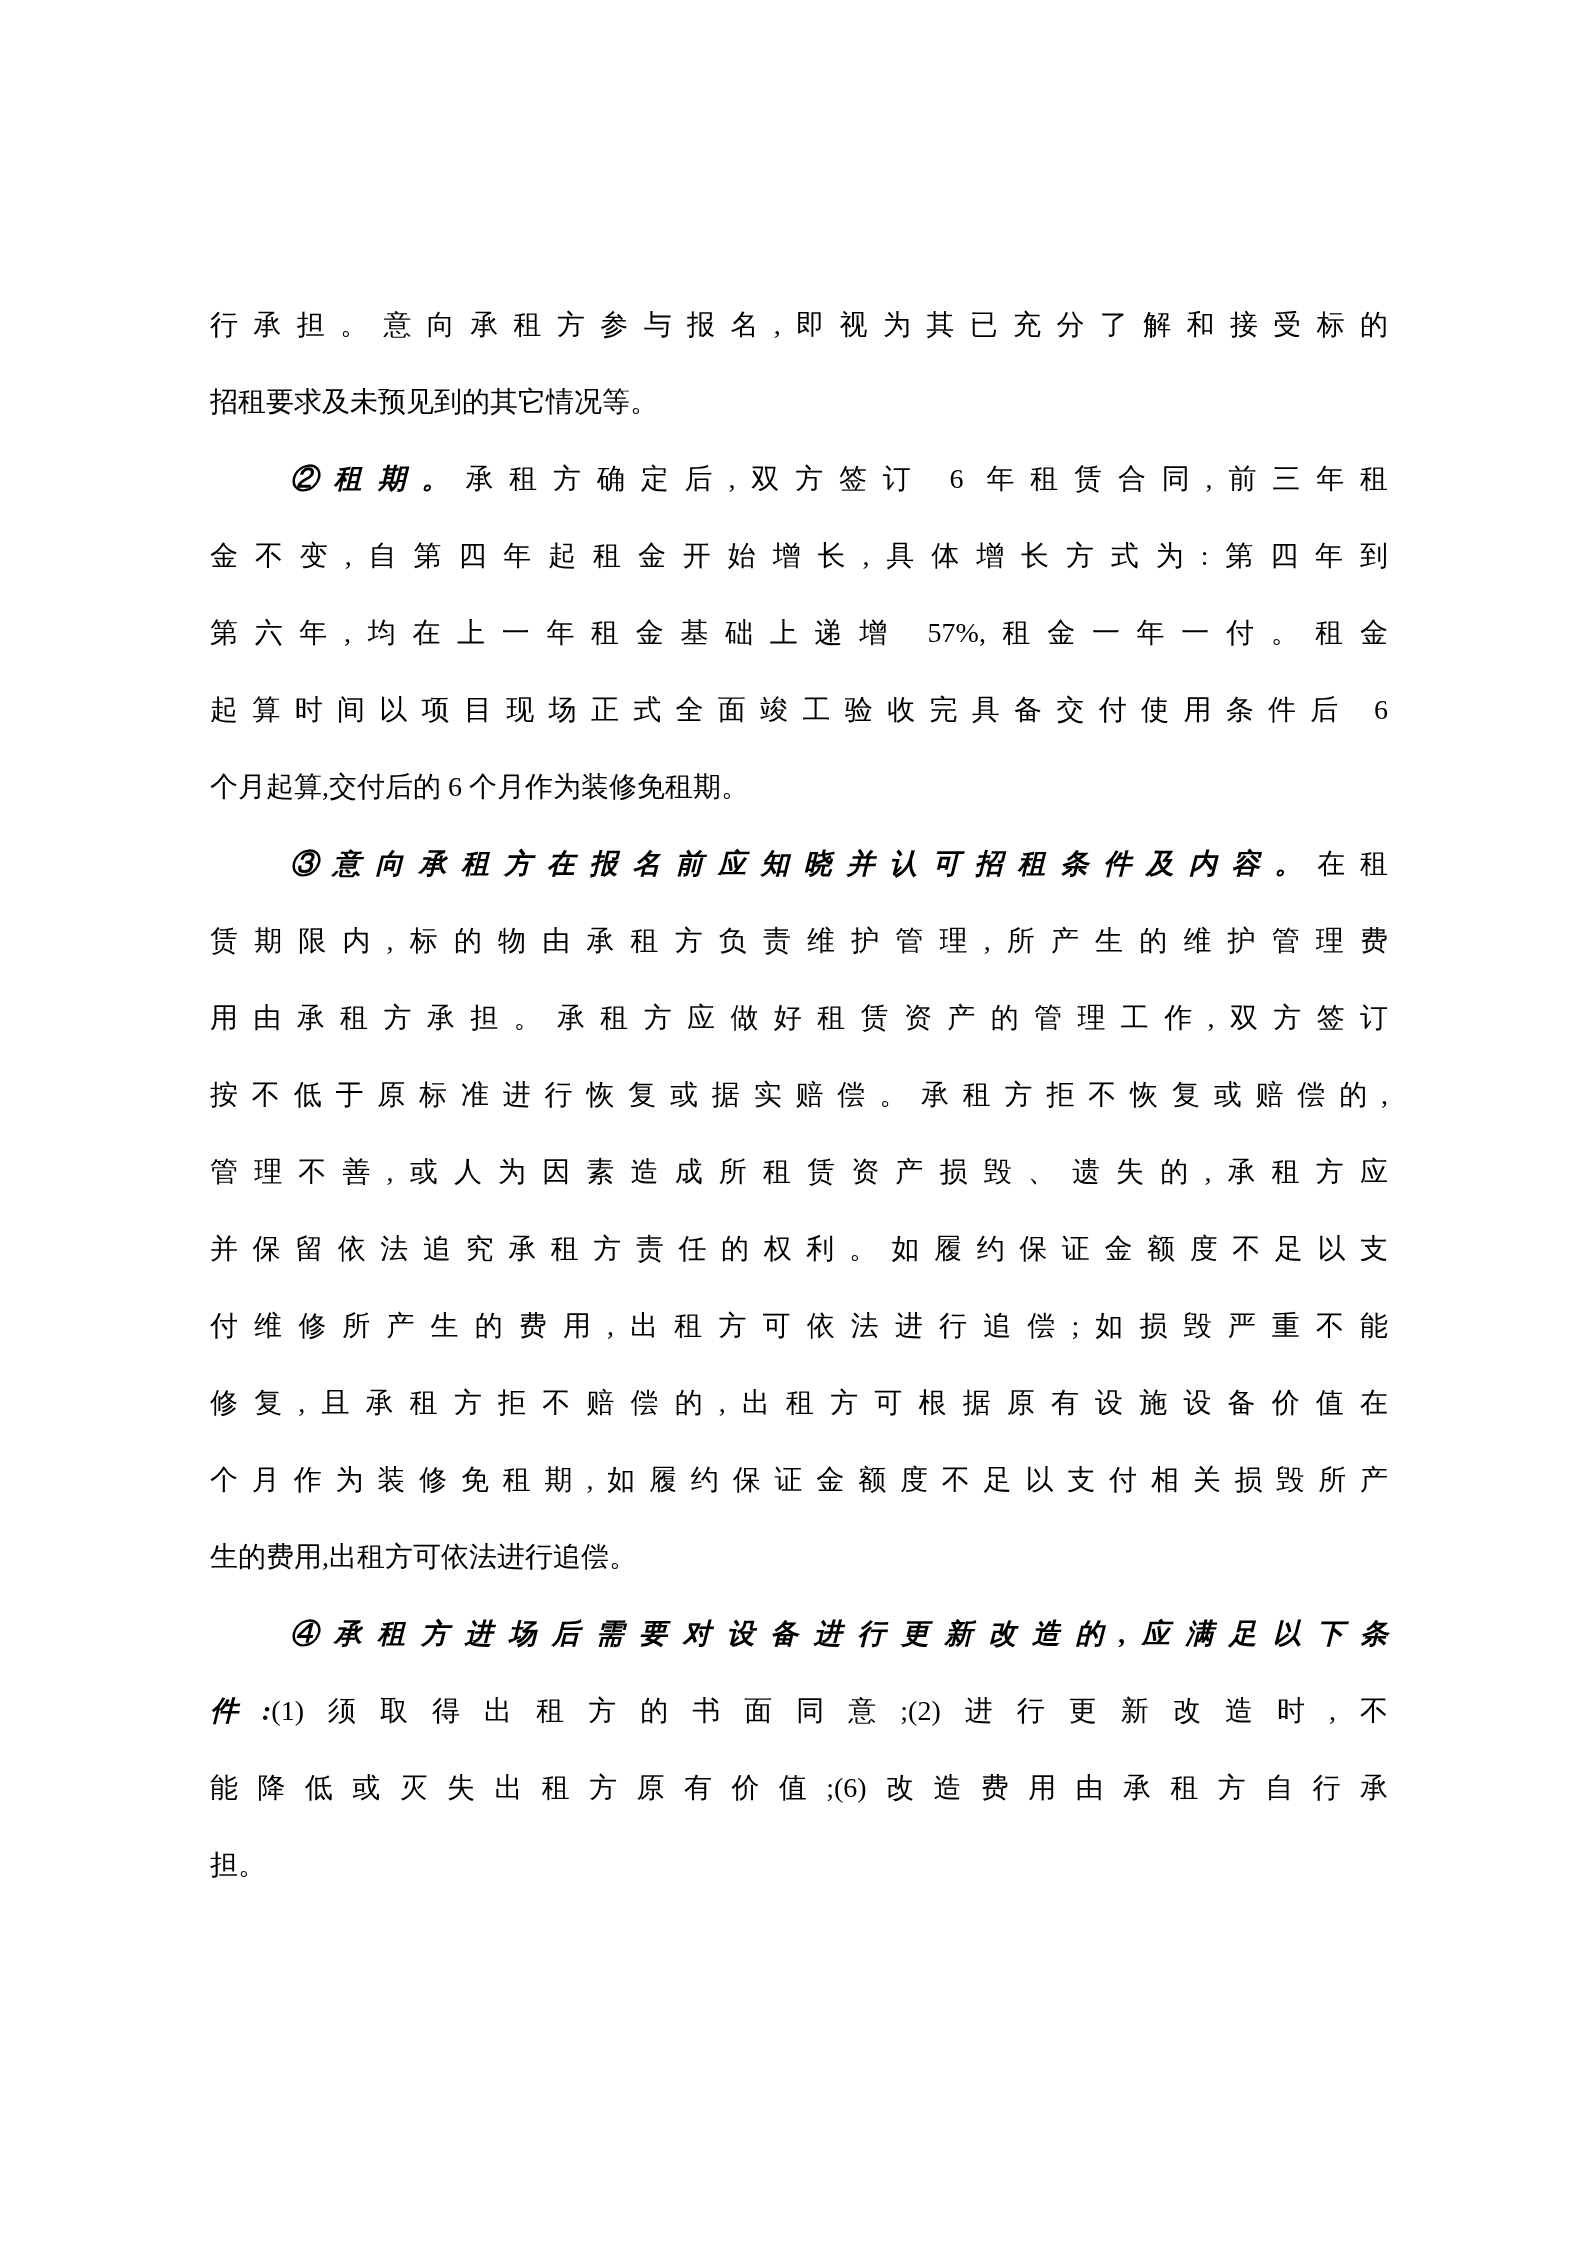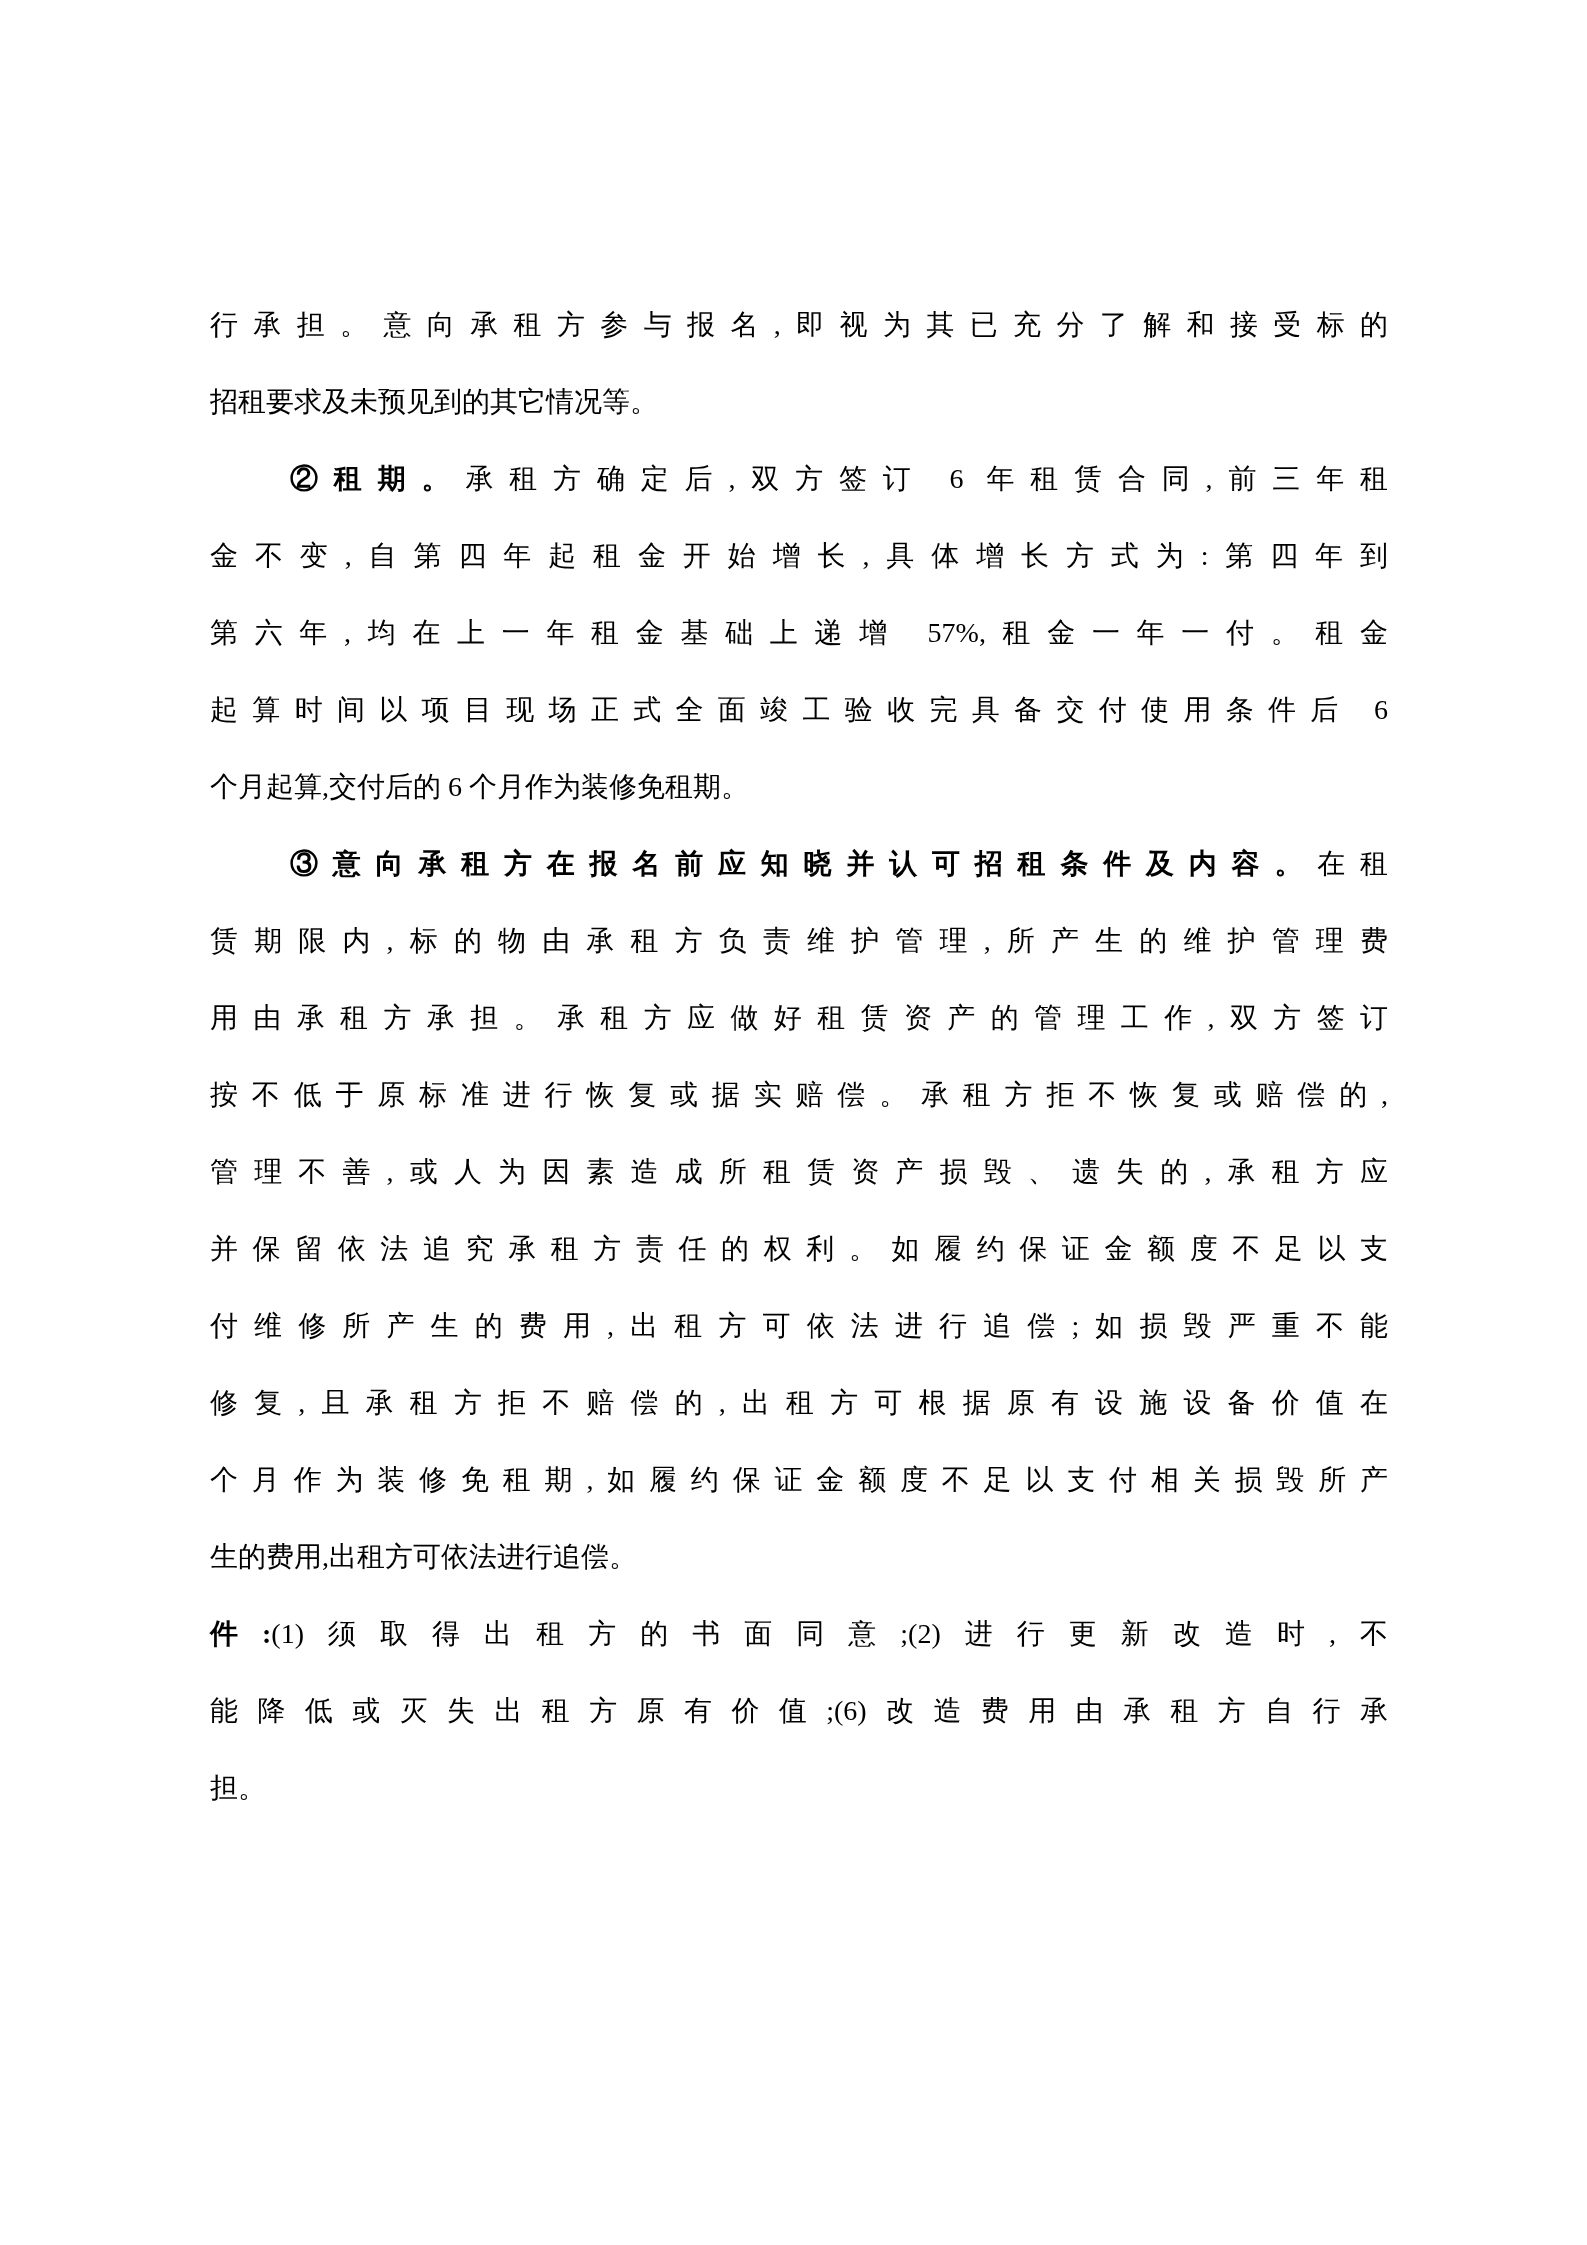--- a/index.html
+++ b/index.html
@@ -29,20 +29,21 @@
     letter-spacing: 0;
   }
   .line.fill {
     text-align-last: justify;
   }
   .line.indent {
     padding-left: 80px;
   }
   .b {
     font-weight: bold;
+    font-style: italic;
   }
 </style>
 </head>
 <body>
 
 <div class="doc">
   <div class="line fill"><span class="b"></span><span>行承担。意向承租方参与报名,即视为其已充分了解和接受标的</span></div>
   <div class="line"><span class="b"></span><span>招租要求及未预见到的其它情况等。</span></div>
   <div class="line fill indent"><span class="b">②租期。</span><span>承租方确定后,双方签订 6 年租赁合同,前三年租</span></div>
   <div class="line fill"><span class="b"></span><span>金不变,自第四年起租金开始增长,具体增长方式为:第四年到</span></div>
@@ -52,16 +53,17 @@
   <div class="line fill indent"><span class="b">③意向承租方在报名前应知晓并认可招租条件及内容。</span><span>在租</span></div>
   <div class="line fill"><span class="b"></span><span>赁期限内,标的物由承租方负责维护管理,所产生的维护管理费</span></div>
   <div class="line fill"><span class="b"></span><span>用由承租方承担。承租方应做好租赁资产的管理工作,双方签订</span></div>
   <div class="line fill"><span class="b"></span><span>按不低于原标准进行恢复或据实赔偿。承租方拒不恢复或赔偿的,</span></div>
   <div class="line fill"><span class="b"></span><span>管理不善,或人为因素造成所租赁资产损毁、遗失的,承租方应</span></div>
   <div class="line fill"><span class="b"></span><span>并保留依法追究承租方责任的权利。如履约保证金额度不足以支</span></div>
   <div class="line fill"><span class="b"></span><span>付维修所产生的费用,出租方可依法进行追偿;如损毁严重不能</span></div>
   <div class="line fill"><span class="b"></span><span>修复,且承租方拒不赔偿的,出租方可根据原有设施设备价值在</span></div>
   <div class="line fill"><span class="b"></span><span>个月作为装修免租期,如履约保证金额度不足以支付相关损毁所产</span></div>
   <div class="line"><span class="b"></span><span>生的费用,出租方可依法进行追偿。</span></div>
+  <div class="line fill indent"><span class="b">④承租方进场后需要对设备进行更新改造的,应满足以下条</span><span></span></div>
   <div class="line fill"><span class="b">件:</span><span>(1)须取得出租方的书面同意;(2)进行更新改造时,不</span></div>
   <div class="line fill"><span class="b"></span><span>能降低或灭失出租方原有价值;(6)改造费用由承租方自行承</span></div>
   <div class="line"><span class="b"></span><span>担。</span></div>
 </div>
 
 </body></html>

